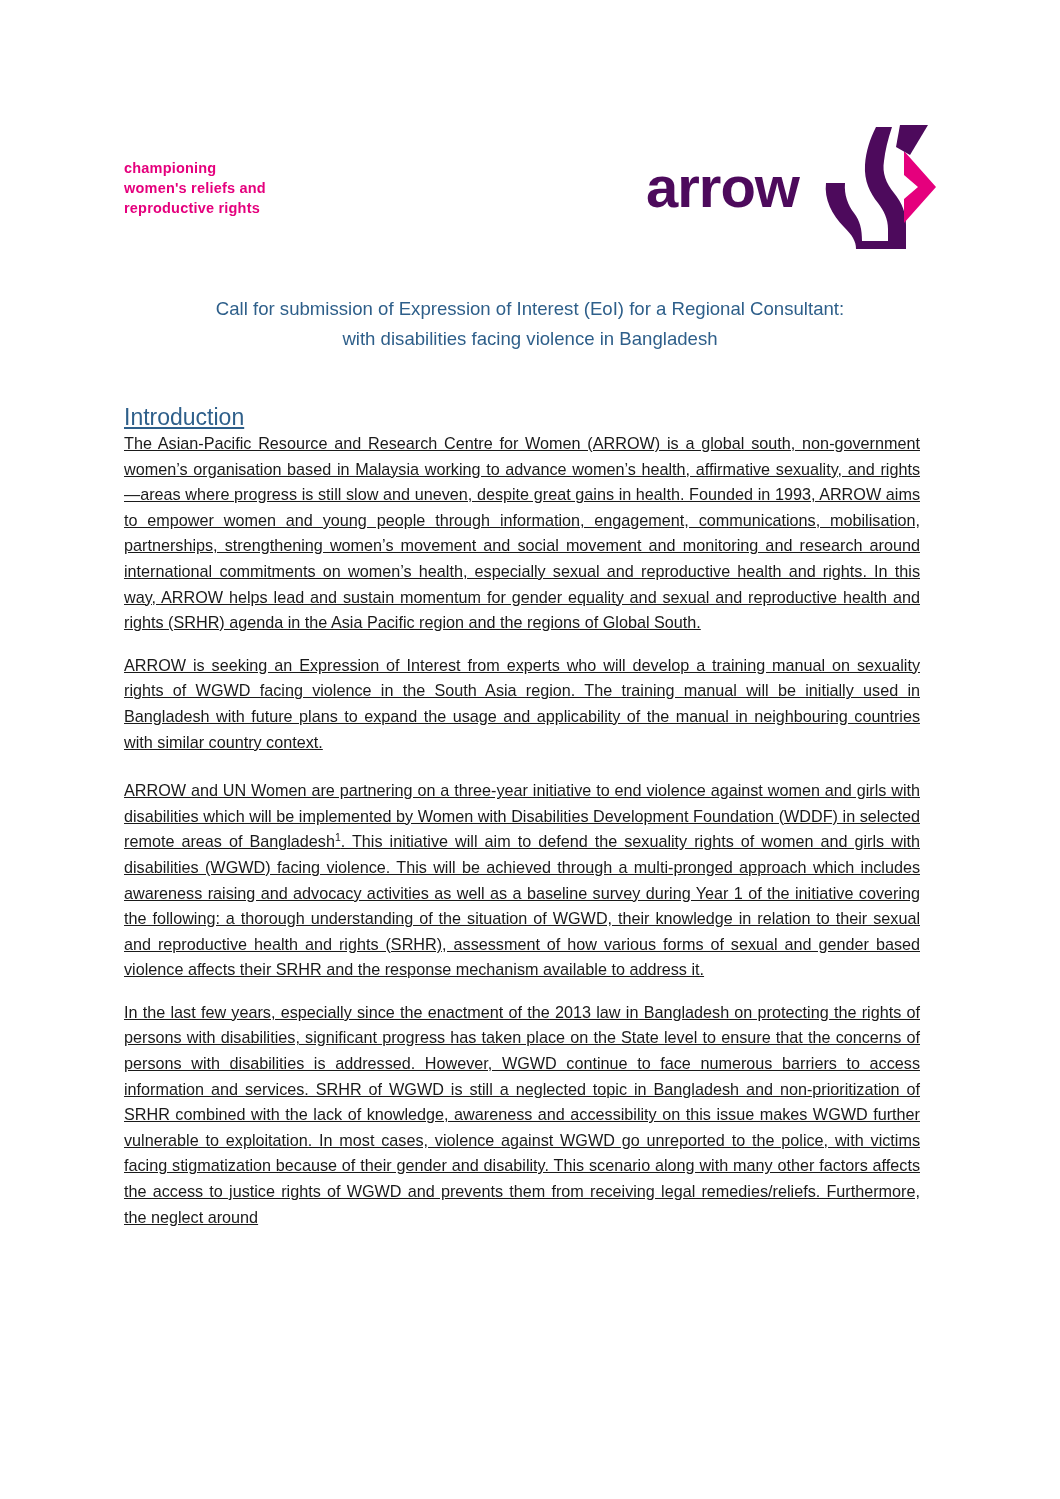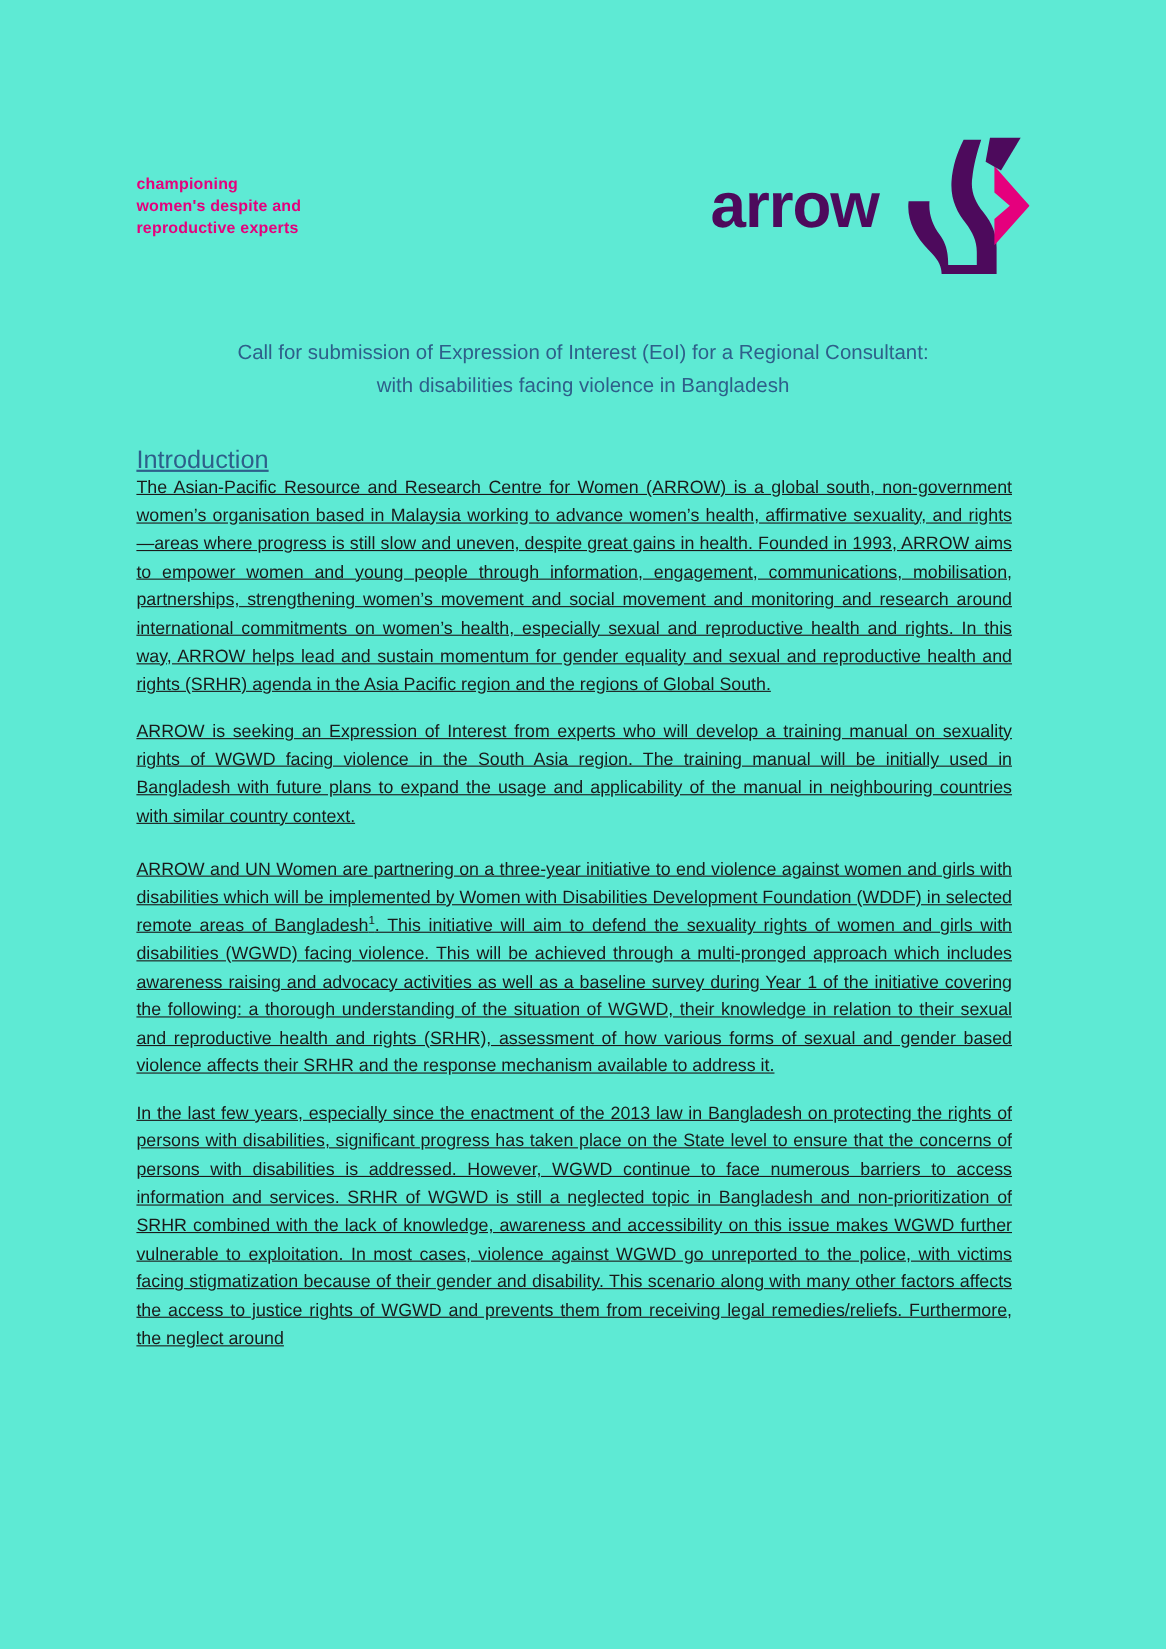--- a/index.html
+++ b/index.html
@@ -6,21 +6,21 @@
     margin: 0;
     padding: 0;
     background: #e8e8e8;
   }
   body {
     font-family: "Liberation Sans", sans-serif;
   }
   .page {
     width: 1060px;
     height: 1499px;
-    background: #5eead4;
+    background: #ffffff;
     margin: 0 auto;
     position: relative;
     box-sizing: border-box;
     overflow: hidden;
   }
   .inner {
     position: absolute;
     left: 0;
     top: 0;
     width: 1060px;
@@ -70,21 +70,21 @@
     position: absolute;
     right: 0;
     top: 0;
     width: 118px;
     height: 125px;
   }
   
   .title-block {
     position: absolute;
     left: 124px;
-    top: 305px;
+    top: 294px;
     width: 812px;
     text-align: center;
     color: #2e5f8a;
     font-size: 18.6px;
     line-height: 29.5px;
   }
   .title-line { display: block; }
   .title-strong {
     font-weight: bold;
     color: #1f4e79;
@@ -141,22 +141,22 @@
 </style>
 </head>
 <body>
 
 <div class="page">
   <div class="inner">
 
     <div class="header">
       <div class="tagline">
         <div>championing</div>
-        <div>women's despite and</div>
-        <div>reproductive experts</div>
+        <div>women's reliefs and</div>
+        <div>reproductive rights</div>
       </div>
 
       <div class="logo">
         <div class="logo-word">arrow</div>
         <div class="logo-mark">
           <svg viewBox="0 0 118 125" width="118" height="125" xmlns="http://www.w3.org/2000/svg">
             <path d="M58 2 C52 14 48 26 47 40 C46 56 52 68 60 78 C66 86 70 94 70 104 L70 116 L44 116 C44 104 42 96 36 88 C30 80 26 70 27 58 L8 58 C6 74 14 90 26 102 C34 110 38 116 38 124 L88 124 L88 100 C88 88 84 78 76 68 C68 58 64 48 66 36 C67 26 70 14 74 2 Z" fill="#4d0a5c"></path>
             <path d="M86 26 L118 62 L86 98 L86 74 L100 62 L86 50 Z" fill="#e5007d"></path>
             <path d="M82 0 L110 0 L92 30 L78 22 Z" fill="#4d0a5c"></path>
           </svg>

